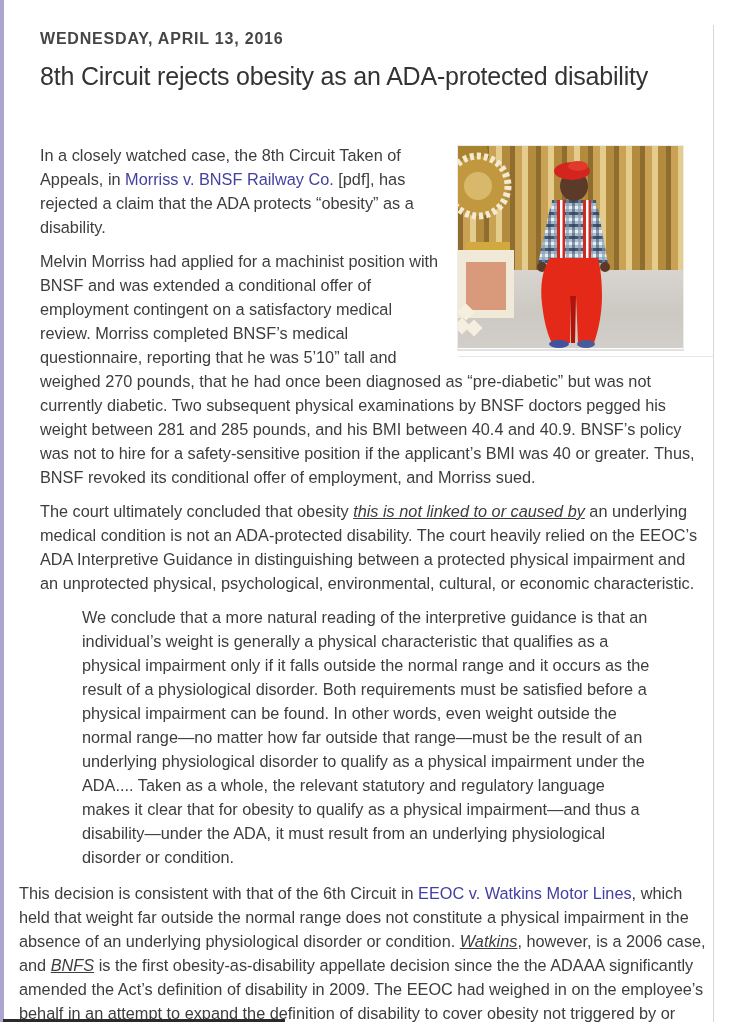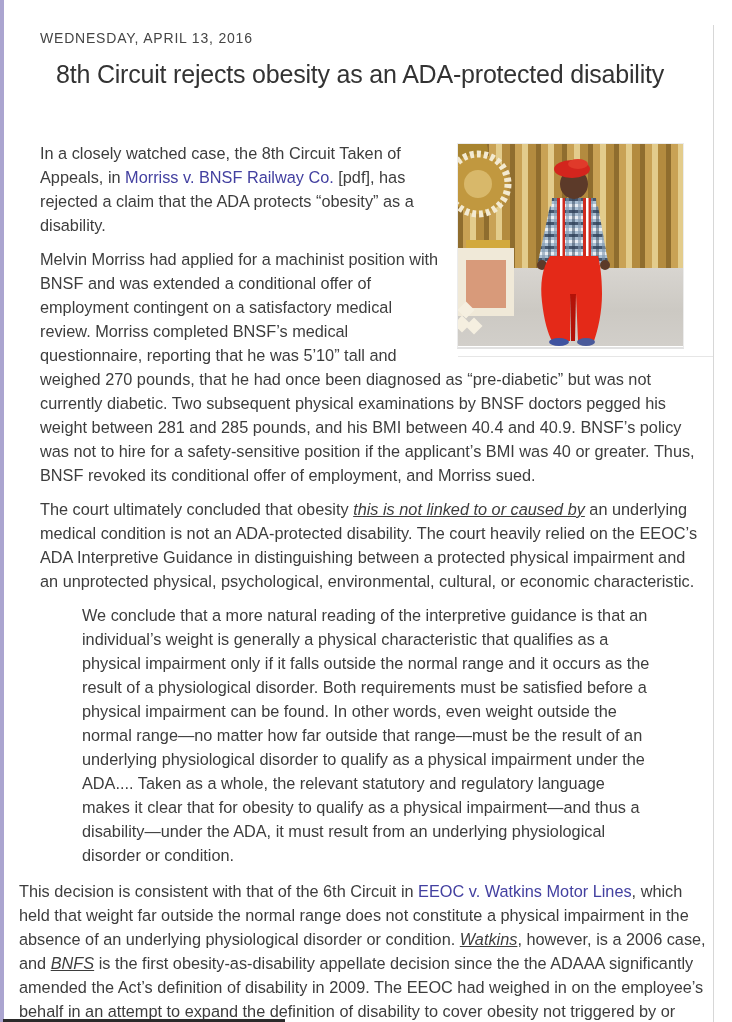--- a/index.html
+++ b/index.html
@@ -14,25 +14,25 @@
     font-family:"Liberation Sans","DejaVu Sans",sans-serif;
     color:var(--text);
   }
   .edge-strip{position:absolute;left:0;top:0;bottom:0;width:4px;background:var(--strip);}
   .right-hairline{position:absolute;left:713px;top:25px;bottom:0;width:1px;background:var(--hairline);}
   .bottom-rule{position:absolute;left:3px;bottom:0;width:282px;height:3px;background:#2a2a2a;}
   .under-photo-line{position:absolute;left:458px;top:356px;width:255px;height:1px;background:#e6e6e6;}
 
   .content{margin-left:40px;width:666px;padding-top:30px;}
   .post-date{
-    font-size:14px;font-weight:normal;letter-spacing:0.8px;color:var(--date);
+    font-size:16px;font-weight:bold;letter-spacing:0.8px;color:var(--date);
     text-transform:uppercase;
   }
   .post-title{
-    font-size:25px;font-weight:400;color:var(--title);margin:14px 0 52px 16px;
+    font-size:25px;font-weight:400;color:var(--title);margin:14px 0 52px 0;
     white-space:nowrap;letter-spacing:-0.2px;
   }
   .article{font-size:16.3px;line-height:24px;}
   .article p{margin:0 0 10px 0;}
   .article blockquote{margin:10px 56px 12px 42px;}
   .closing{margin-left:-21px !important;width:687px;}
   .run-i{font-style:italic;text-decoration:underline;}
   .run-link{color:var(--link);cursor:pointer;}
 
   .photo-frame{

